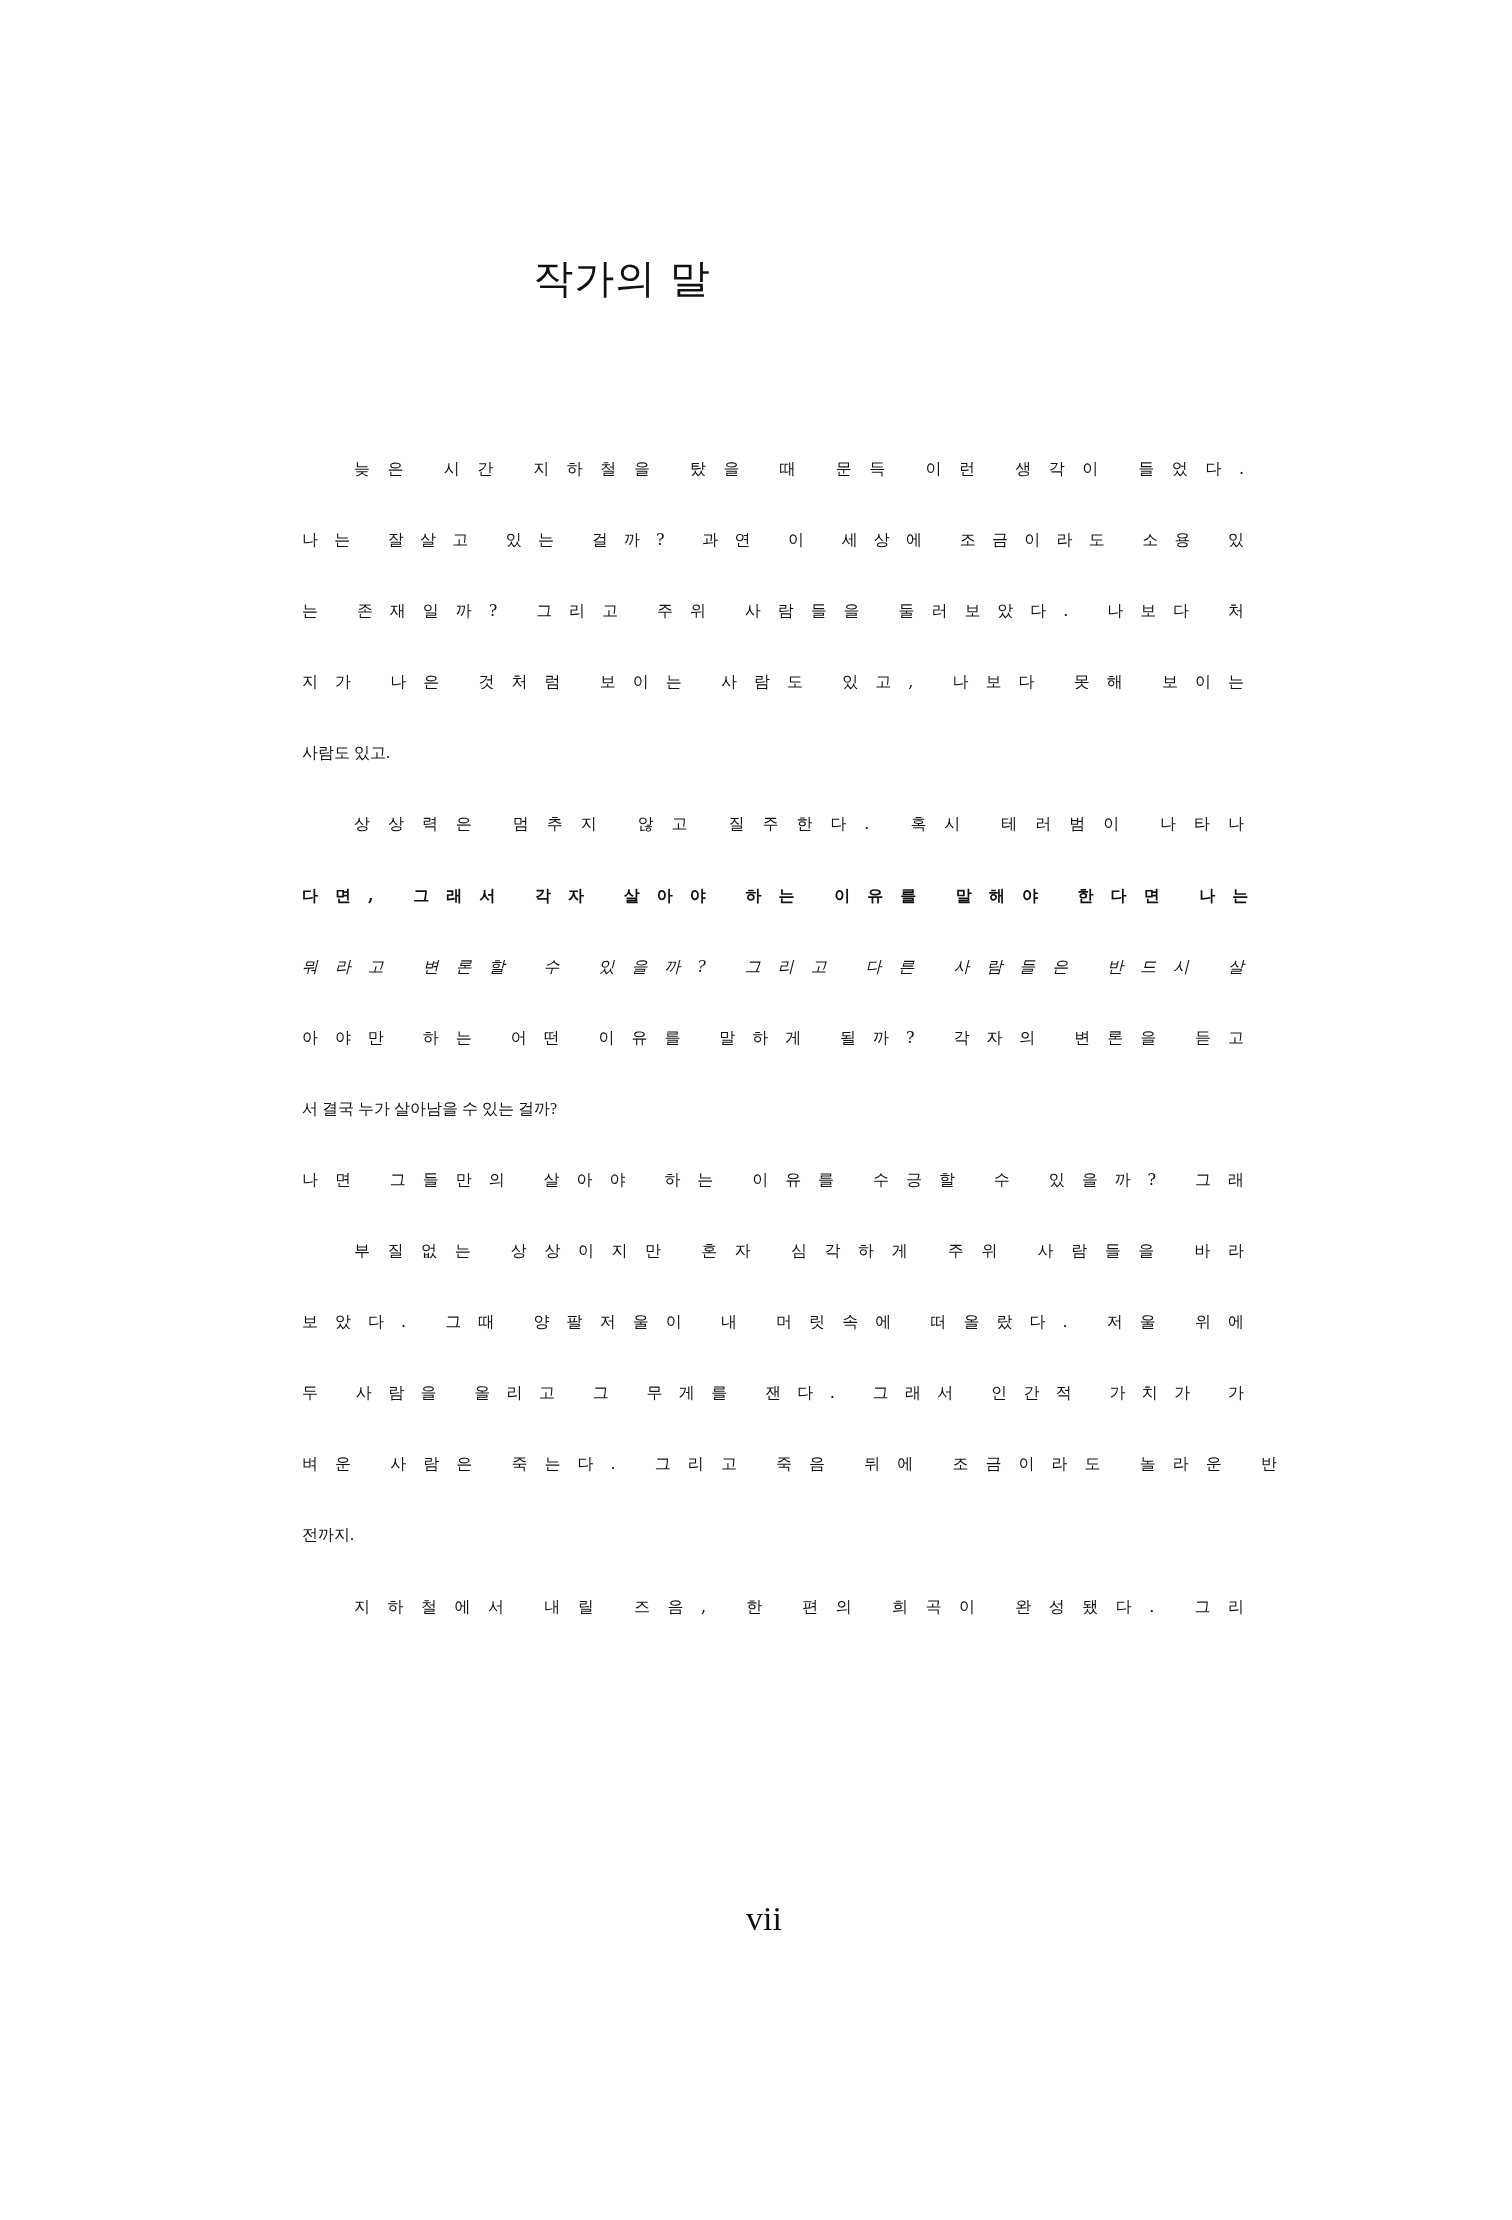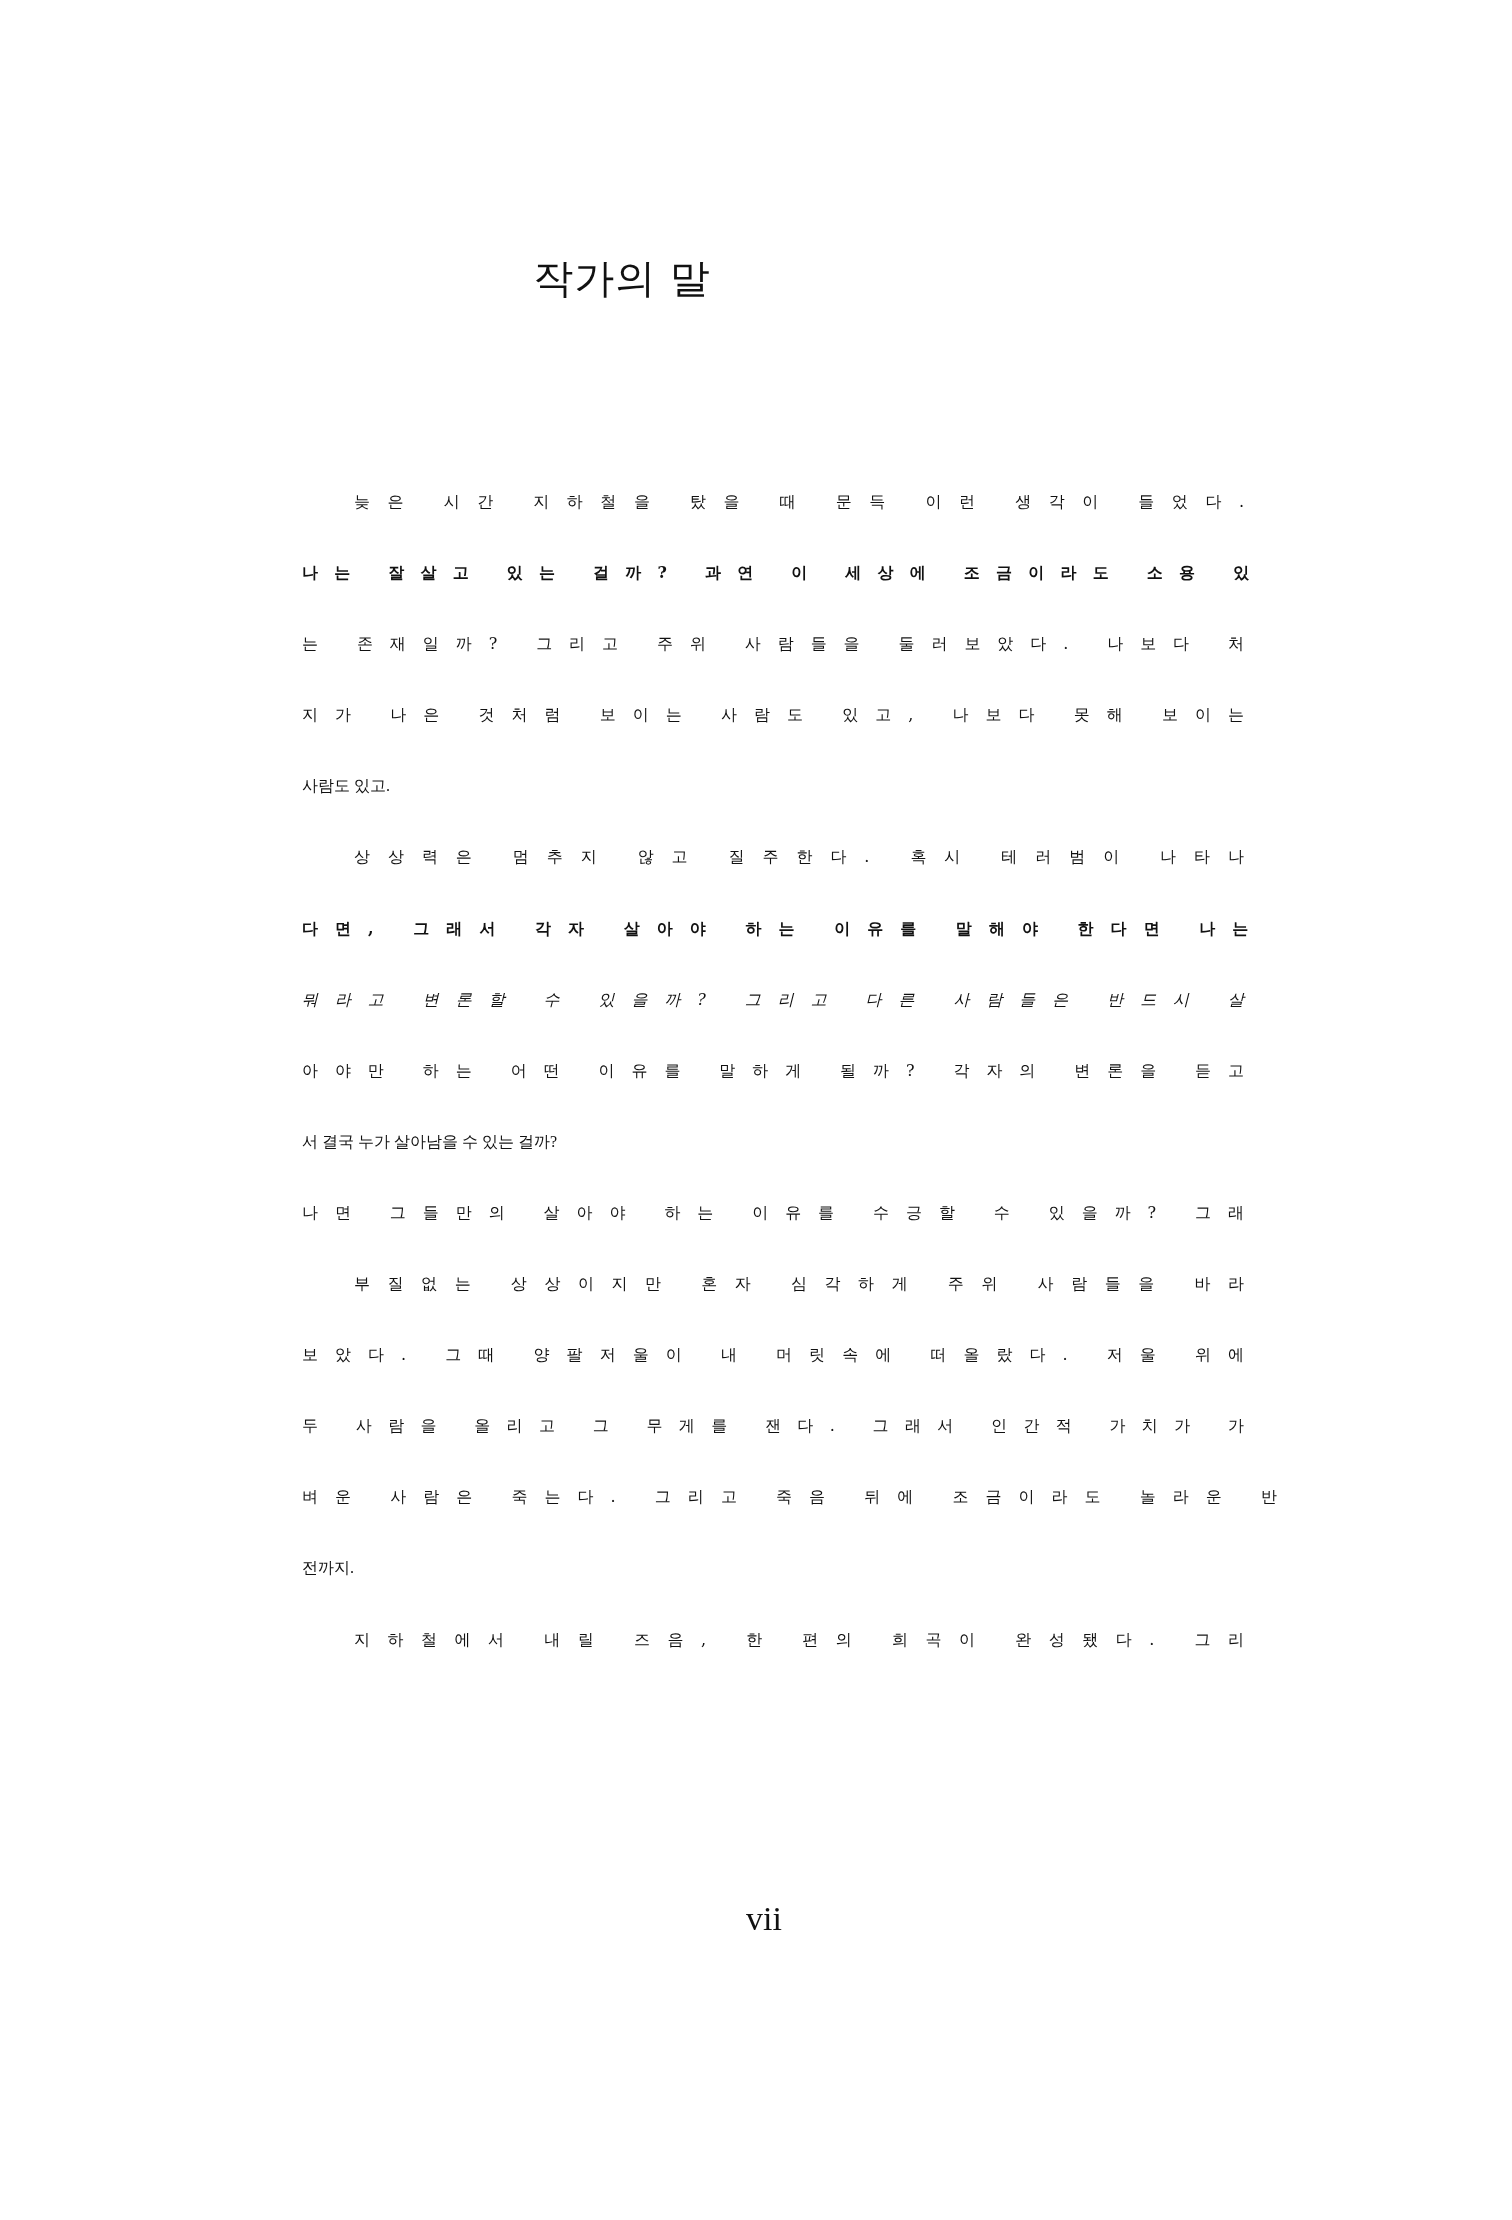--- a/index.html
+++ b/index.html
@@ -22,21 +22,21 @@
       width: 1244px;
       text-align: center;
       font-size: 40px;
       line-height: 60px;
       font-weight: normal;
       margin: 0;
       letter-spacing: 1px;
     }
     .body-text {
       position: absolute;
-      top: 492px;
+      top: 459px;
       left: 302px;
       width: 942px;
     }
     .line {
       display: block;
       white-space: nowrap;
       text-align: justify;
       text-align-last: justify;
       height: 71.1px;
     }
@@ -60,21 +60,21 @@
   </style>
 </head>
 <body>
 
 <h1 class="page-title">작가의 말</h1>
 
 <div class="body-text">
 
   <div class="paragraph">
     <span class="line indent" style="white-space: nowrap; display: block; letter-spacing: 17.5248px;">늦은 시간 지하철을 탔을 때 문득 이런 생각이 들었다.</span>
-    <span class="line" style="white-space: nowrap; display: block; letter-spacing: 16.2388px; font-weight: bold;">나는 잘살고 있는 걸까? 과연 이 세상에 조금이라도 소용 있</span>
+    <span class="line" style="white-space: nowrap; display: block; letter-spacing: 16.2388px;">나는 잘살고 있는 걸까? 과연 이 세상에 조금이라도 소용 있</span>
     <span class="line" style="white-space: nowrap; display: block; letter-spacing: 16.9269px;">는 존재일까? 그리고 주위 사람들을 둘러보았다. 나보다 처</span>
     <span class="line" style="white-space: nowrap; display: block; letter-spacing: 17.0393px;">지가 나은 것처럼 보이는 사람도 있고, 나보다 못해 보이는</span>
     <span class="line last">사람도 있고.</span>
   </div>
 
   <div class="paragraph">
     <span class="line indent" style="white-space: nowrap; display: block; letter-spacing: 17.9425px;">상상력은 멈추지 않고 질주한다. 혹시 테러범이 나타나</span>
     <span class="line" style="white-space: nowrap; display: block; letter-spacing: 17.0393px; font-weight: bold;">다면, 그래서 각자 살아야 하는 이유를 말해야 한다면 나는</span>
     <span class="line" style="white-space: nowrap; display: block; letter-spacing: 16.9269px; font-style: italic;">뭐라고 변론할 수 있을까? 그리고 다른 사람들은 반드시 살</span>
     <span class="line" style="white-space: nowrap; display: block; letter-spacing: 16.9269px;">아야만 하는 어떤 이유를 말하게 될까? 각자의 변론을 듣고</span>

